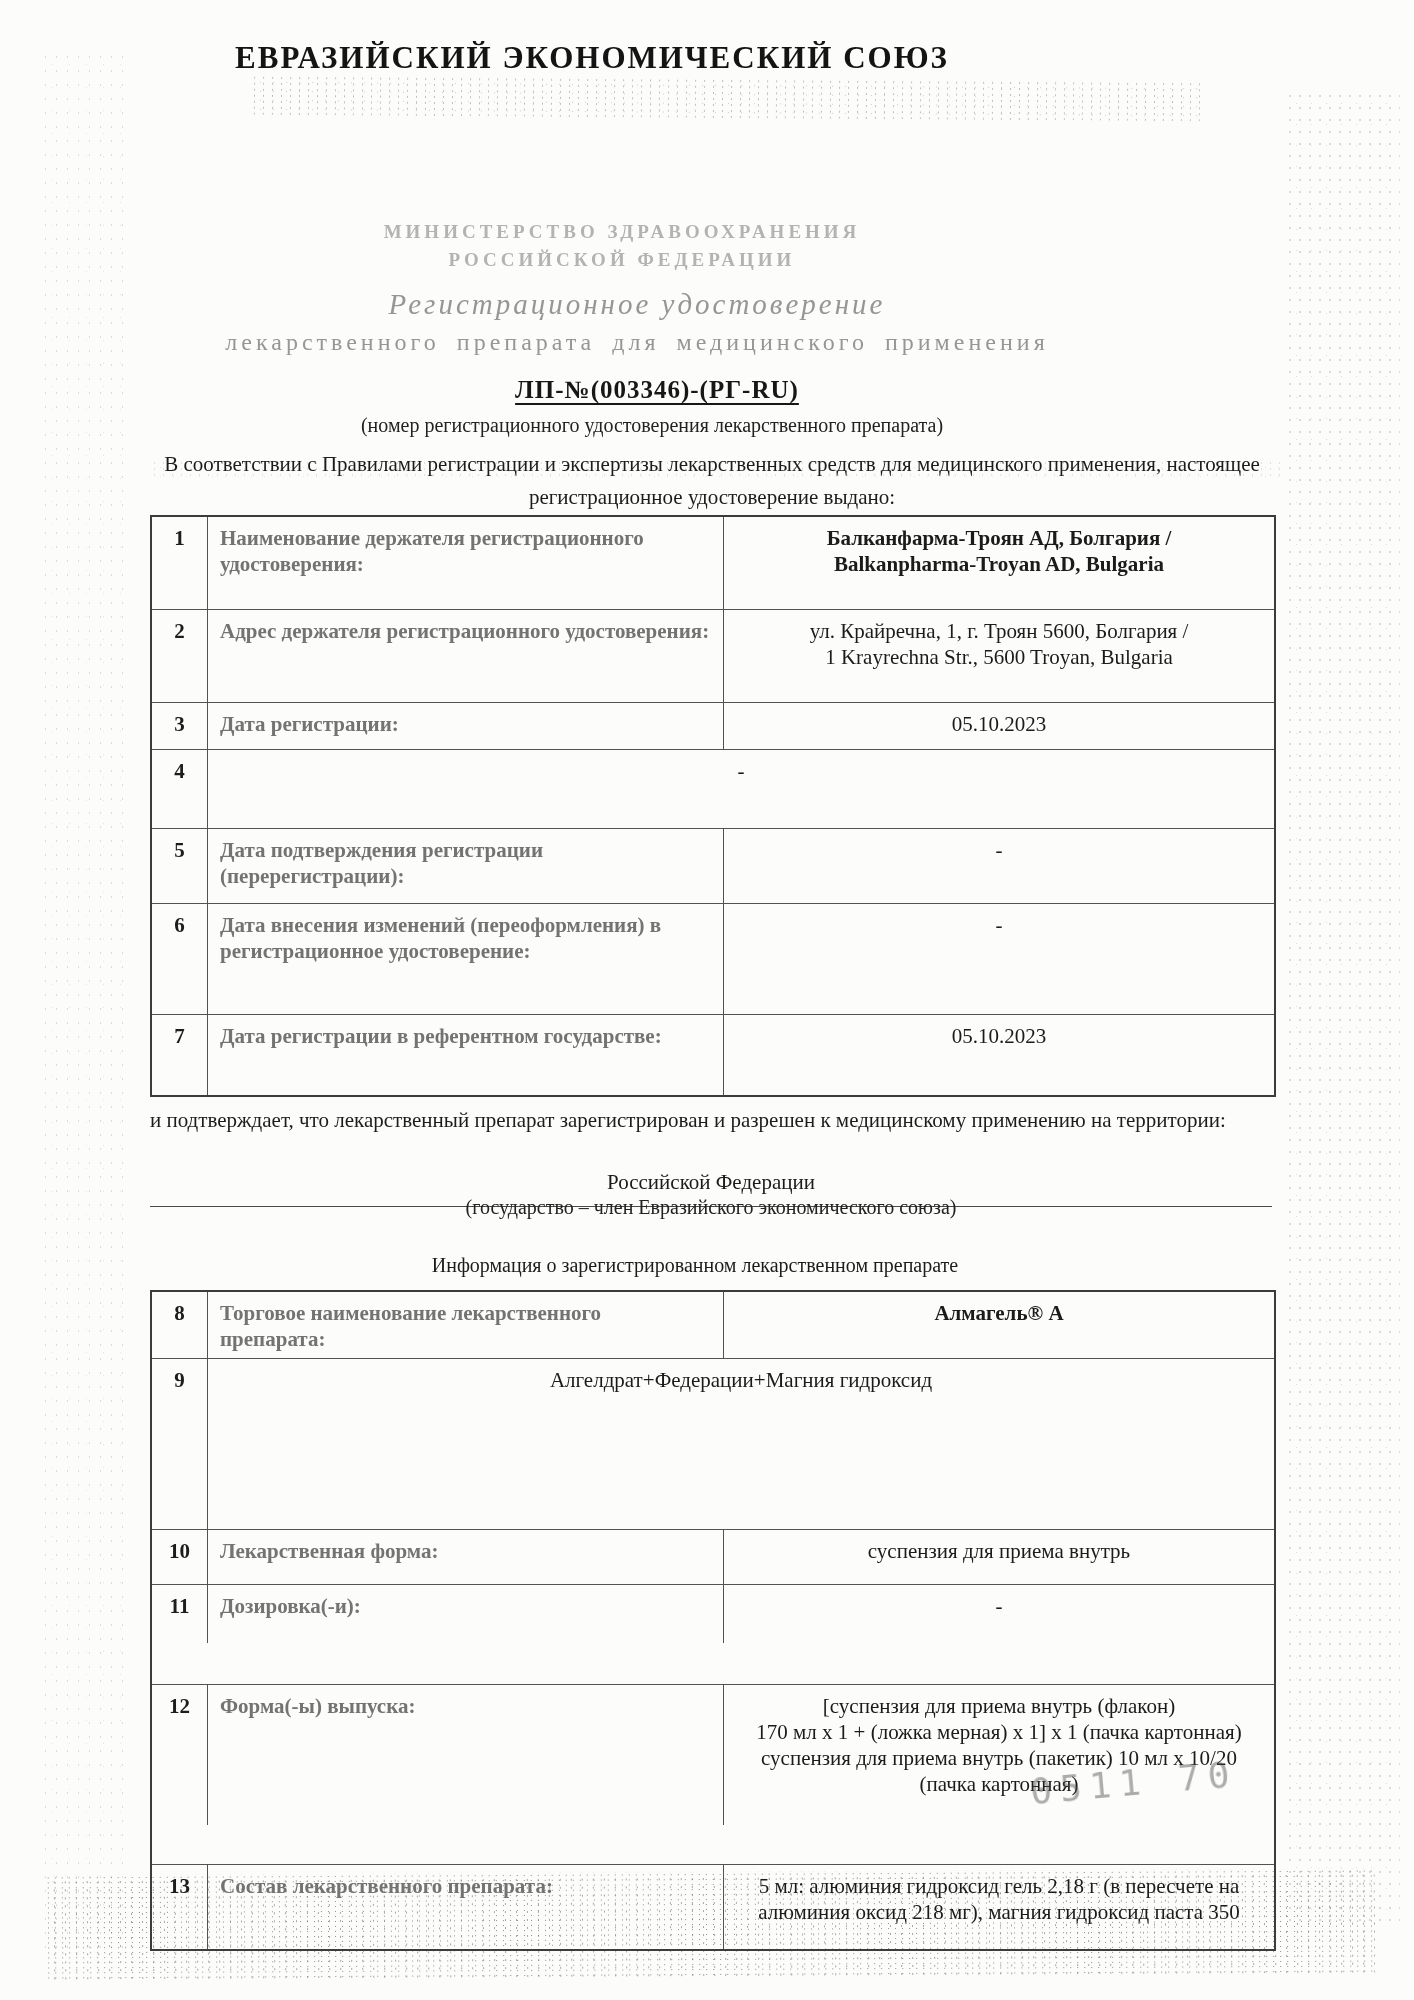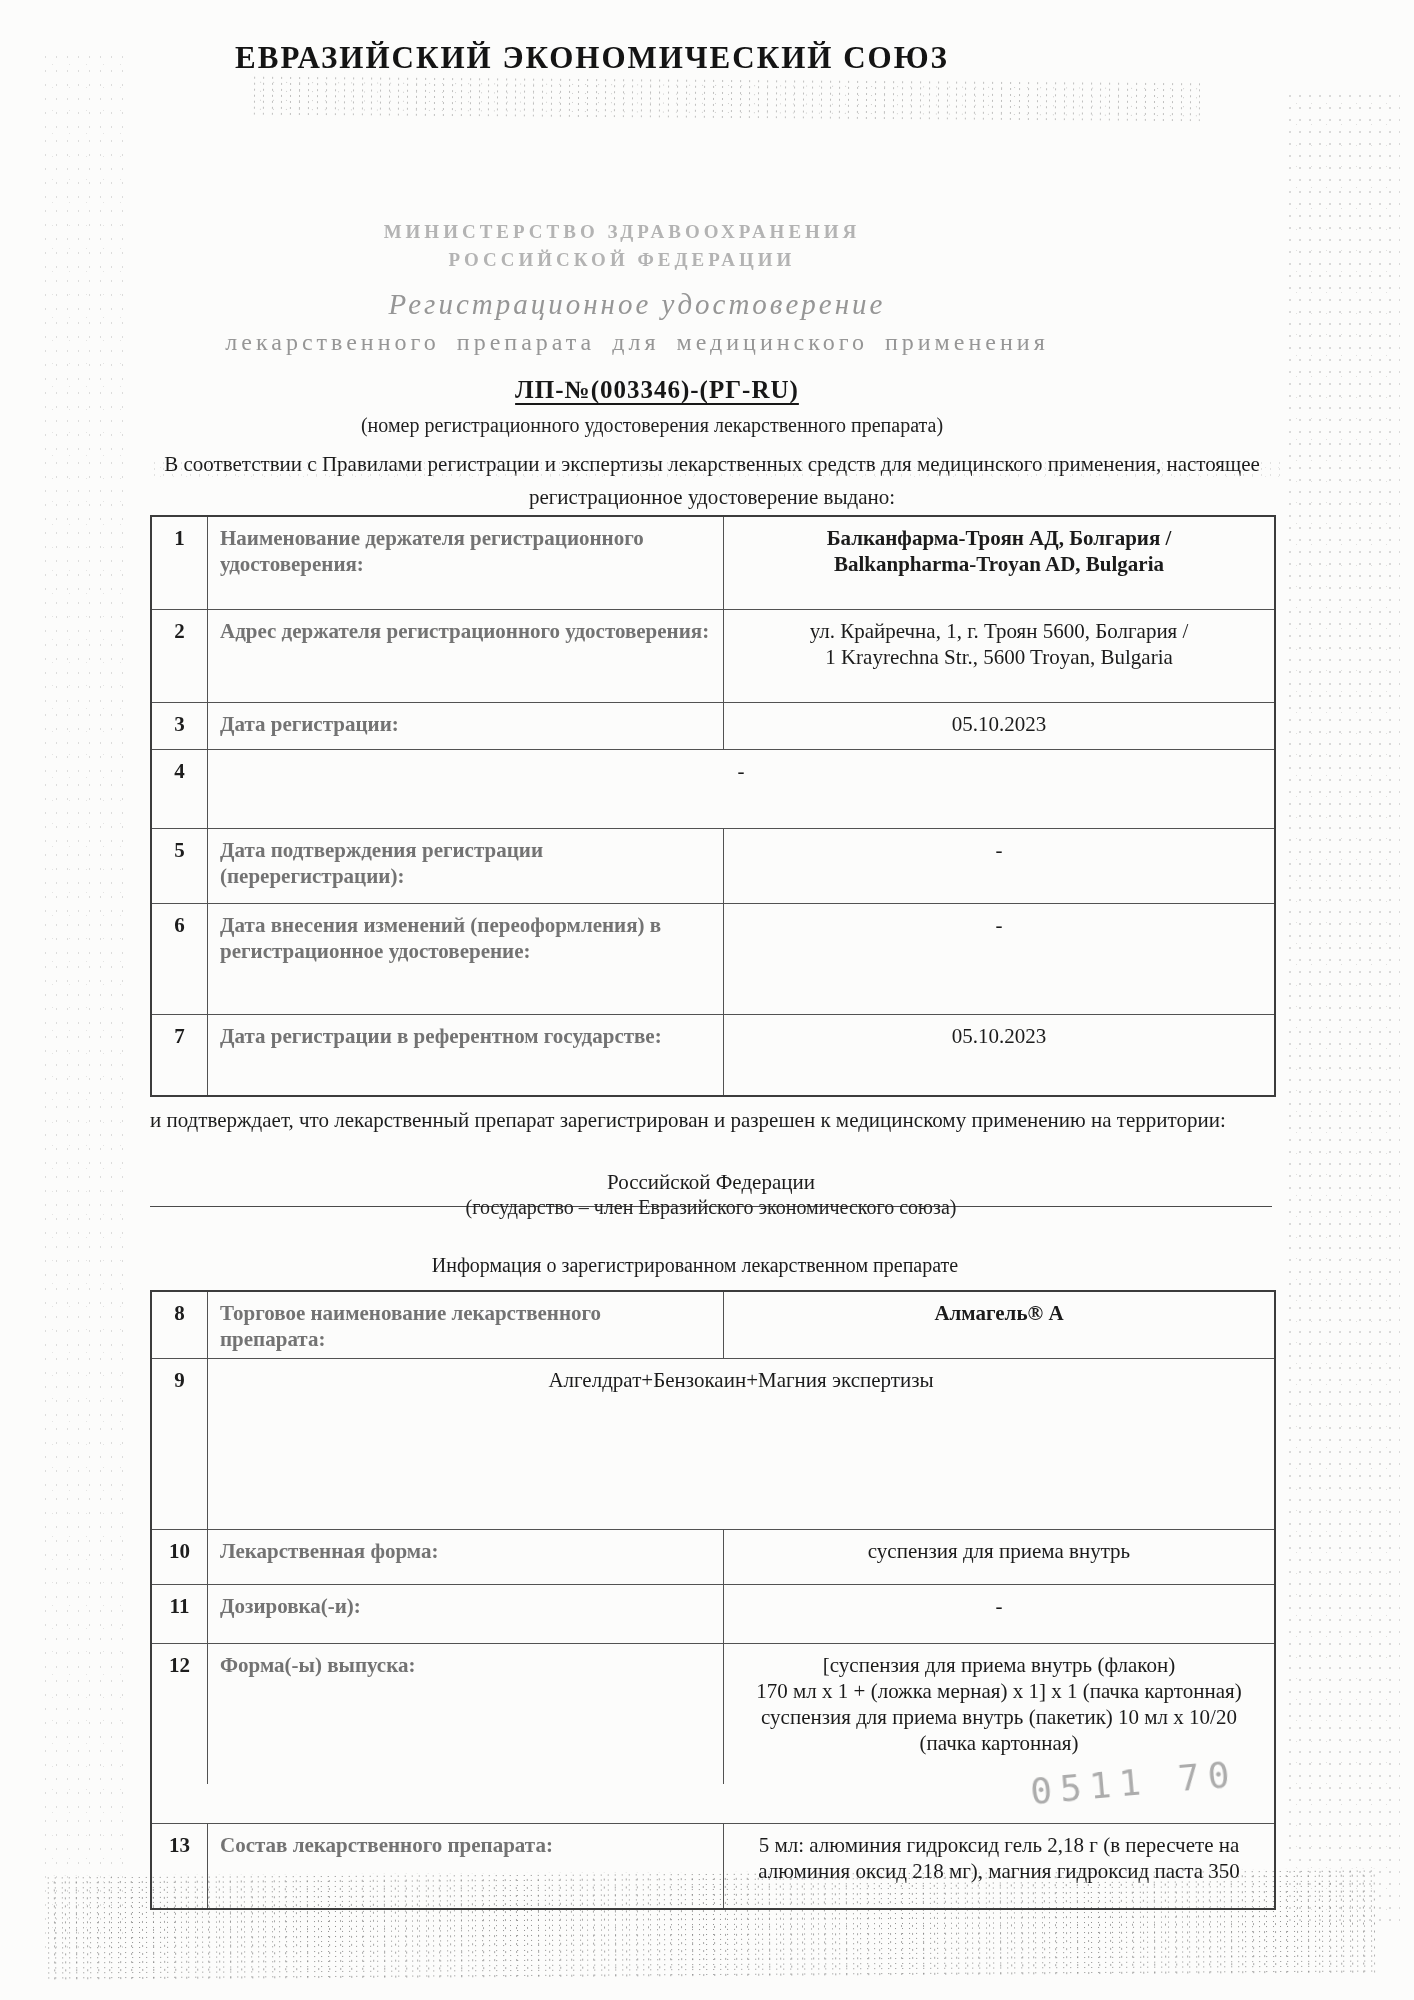--- a/index.html
+++ b/index.html
@@ -88,21 +88,21 @@
   .t1 .trow:nth-child(2){min-height:92px;}
   .t1 .trow:nth-child(3){min-height:46px;}
   .t1 .trow:nth-child(4){min-height:78px;}
   .t1 .trow:nth-child(5){min-height:74px;}
   .t1 .trow:nth-child(6){min-height:110px;}
   .t1 .trow:nth-child(7){min-height:80px;}
   .t2 .trow:nth-child(1){min-height:66px;}
   .t2 .trow:nth-child(2){min-height:170px;}
   .t2 .trow:nth-child(3){min-height:54px;}
   .t2 .trow:nth-child(4){min-height:58px;}
-  .t2 .trow:nth-child(5){min-height:140px;}
+  .t2 .trow:nth-child(5){min-height:140px;margin-top:41px;}
   .t2 .trow:nth-child(6){min-height:84px;margin-top:39px;}
 
   
   .confirm{
     position:absolute;left:150px;top:1104px;width:1128px;
     font-size:21px;line-height:32px;color:#1c1c1c;text-align:left;
   }
   .territory{
     position:absolute;left:150px;top:1170px;width:1122px;text-align:center;
     font-size:21px;color:#1b1b1b;
@@ -202,21 +202,21 @@
   <div class="info-heading">Информация о зарегистрированном лекарственном препарате</div>
 
   <div class="rtable t2">
       <div class="trow">
         <div class="cell num">8</div>
         <div class="cell label">Торговое наименование лекарственного препарата:</div>
         <div class="cell value bold">Алмагель® А</div>
       </div>
       <div class="trow">
         <div class="cell num">9</div>
-        <div class="cell value">Алгелдрат+Бензокаин+Магния экспертизы</div>
+        <div class="cell value">Алгелдрат+Федерации+Магния гидроксид</div>
       </div>
       <div class="trow">
         <div class="cell num">10</div>
         <div class="cell label">Лекарственная форма:</div>
         <div class="cell value">суспензия для приема внутрь</div>
       </div>
       <div class="trow">
         <div class="cell num">11</div>
         <div class="cell label">Дозировка(-и):</div>
         <div class="cell value">-</div>

